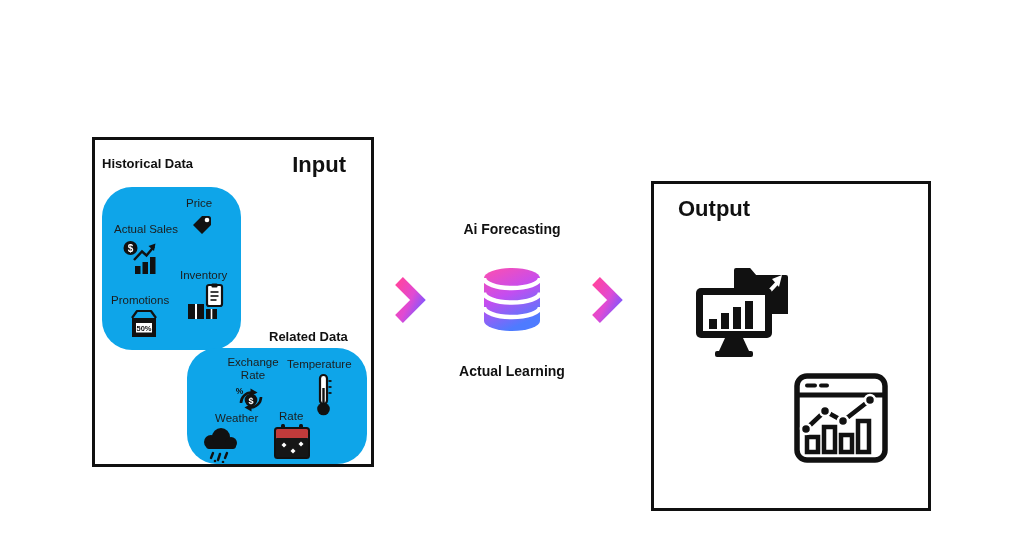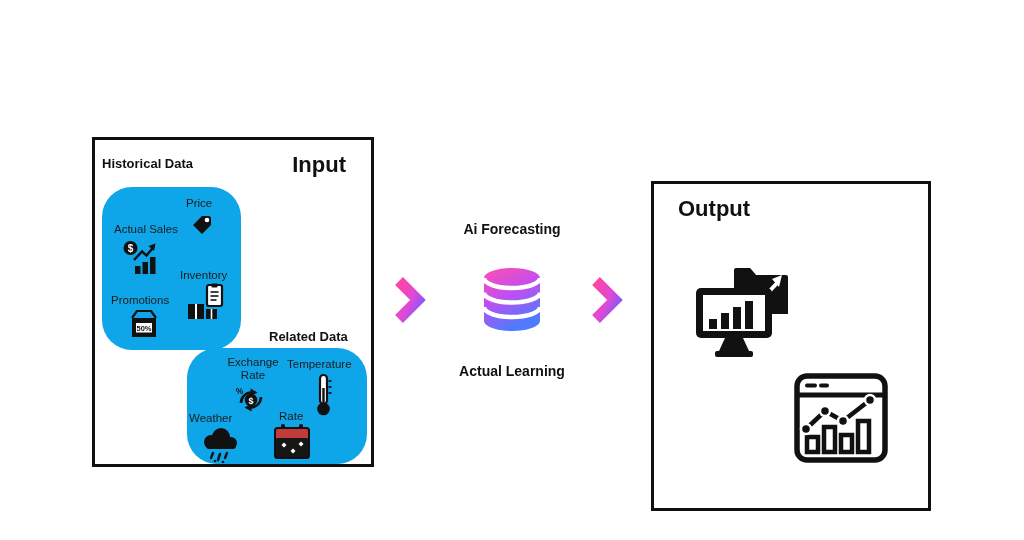--- a/index.html
+++ b/index.html
@@ -23,21 +23,21 @@
   .icon{position:absolute;}
   
   .price-label{left:84px;top:10px;}      .price-icon{left:88px;top:26px;}
   .sales-label{left:12px;top:36px;}      .sales-icon{left:20px;top:52px;}
   .inventory-label{left:78px;top:82px;}  .inventory-icon{left:84px;top:96px;}
   .promo-label{left:9px;top:107px;text-align:right;}      .promo-icon{left:26px;top:122px;}
   
   .exchange-label{left:34px;top:8px;width:64px;text-align:center;}
   .exchange-icon{left:46px;top:34px;}
   .temp-label{left:100px;top:10px;}      .temp-icon{left:128px;top:25px;}
-  .weather-label{left:2px;top:64px;}    .weather-icon{left:12px;top:79px;}
+  .weather-label{left:28px;top:64px;}    .weather-icon{left:12px;top:79px;}
   .event-label{left:92px;top:62px;}      .event-icon{left:86px;top:76px;}
   
   .center-label{position:absolute;width:224px;text-align:center;font-size:14px;font-weight:800;}
   .ai-label{left:400px;top:221px;}
   .ml-label{left:400px;top:363px;}
   .chevron{position:absolute;width:34px;height:52px;}
   .chevron-1{left:392px;top:274px;}
   .chevron-2{left:589px;top:274px;}
   .db-icon{position:absolute;left:480px;top:265px;}
   

